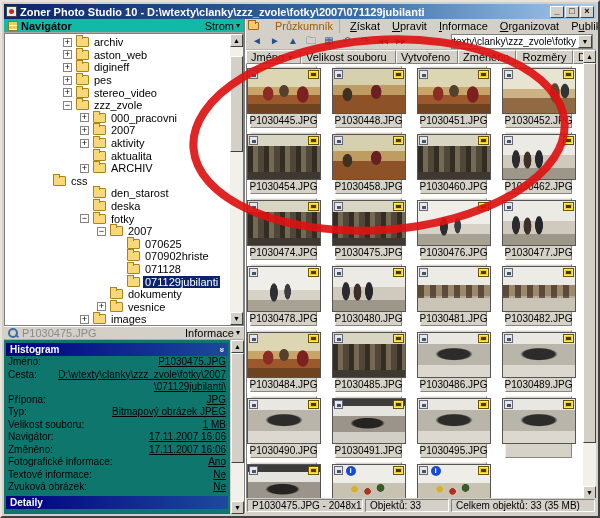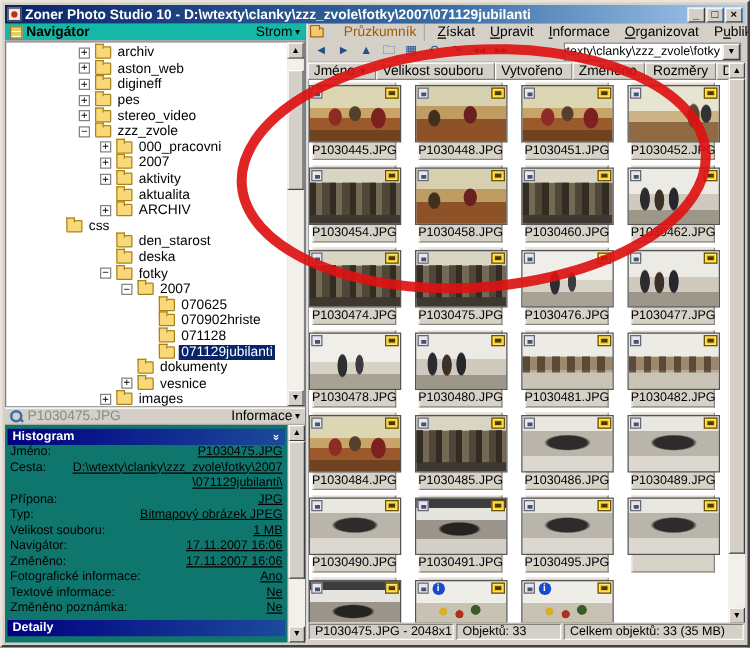--- a/index.html
+++ b/index.html
@@ -595,21 +595,21 @@
       </div>
       <div class="inforow">
         <span class="lbl">Fotografické informace:</span>
         <span class="val">Ano</span>
       </div>
       <div class="inforow">
         <span class="lbl">Textové informace:</span>
         <span class="val">Ne</span>
       </div>
       <div class="inforow">
-        <span class="lbl">Změněno poznámka:</span>
+        <span class="lbl">Zvuková obrázek:</span>
         <span class="val">Ne</span>
       </div>
       <div class="sec-hdr">
         <span class="sec-title">Detaily</span>
       </div>
     </div>
   <div class="sb" style="left:229px;top:338px;width:13px;height:174px">
     <span class="sb-btn" style="top:0">▲</span>
     <span class="sb-track" style="top:13px;height:148px"></span>
     <span class="sb-thumb" style="top:13px;height:110px"></span>

